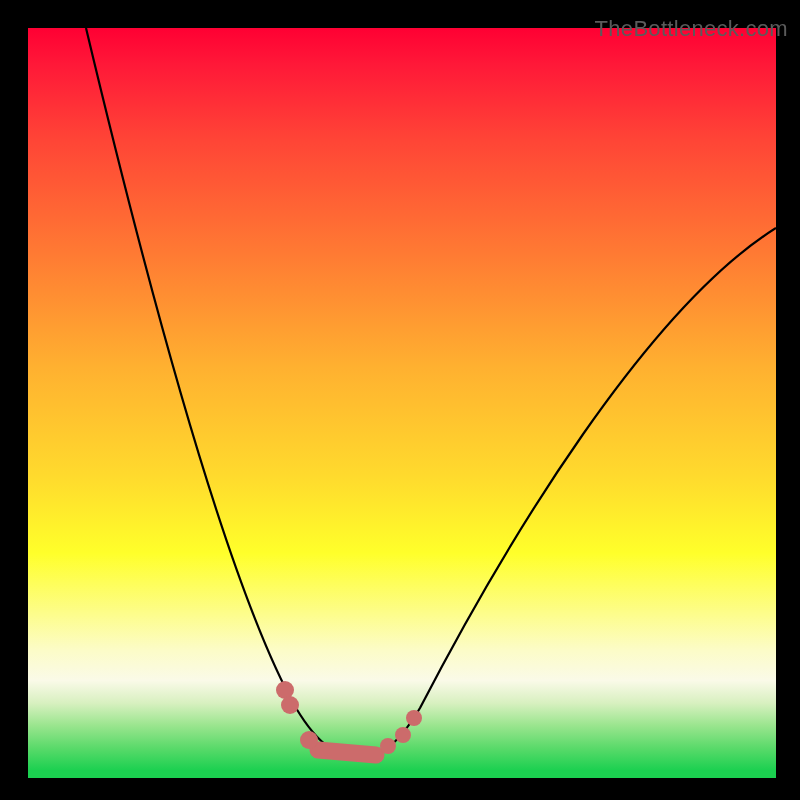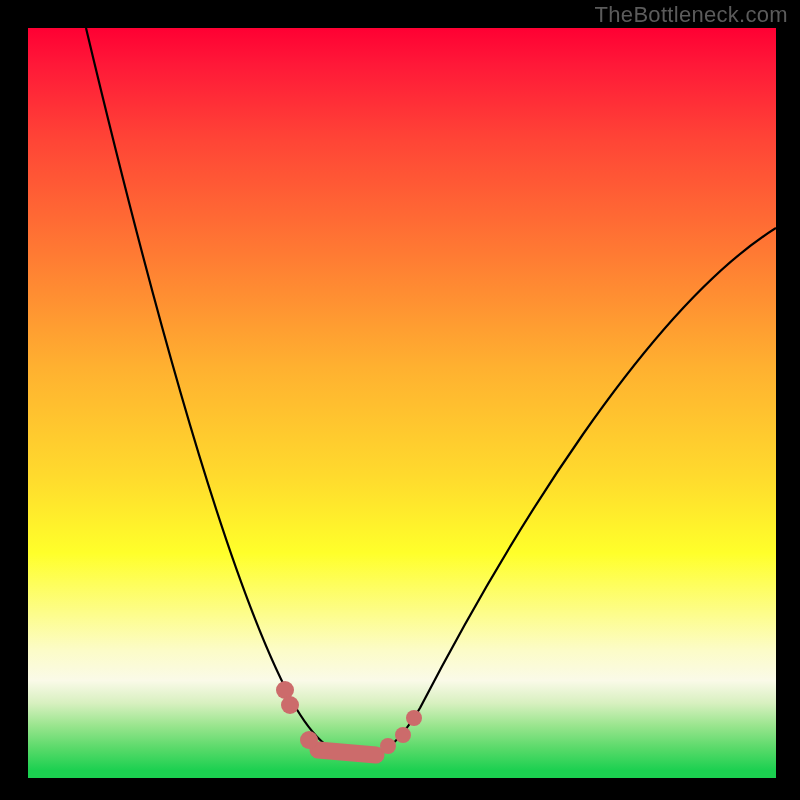--- a/index.html
+++ b/index.html
@@ -31,21 +31,21 @@
     #fafae8 87%,
     #d8f0c0 90%,
     #9ae58e 93%,
     #5ada6a 96%,
     #1bd050 99%,
     #1bd050 100%
   );
 }
 .watermark {
   position: absolute;
-  top: 2px;
+  top: 16px;
   right: 12px;
   color: #5b5b5b;
   font-size: 22px;
   font-weight: 500;
   z-index: 5;
   letter-spacing: 0.3px;
 }
 svg.curve {
   position: absolute;
   left: 0;

